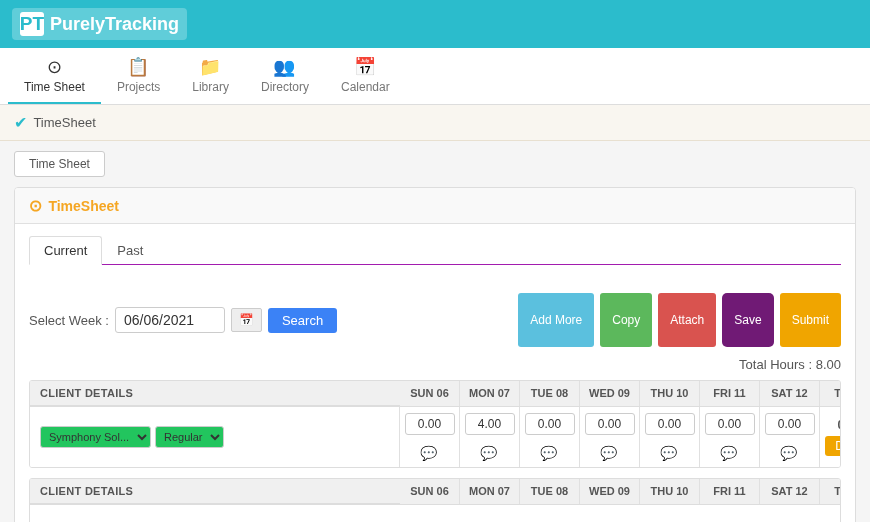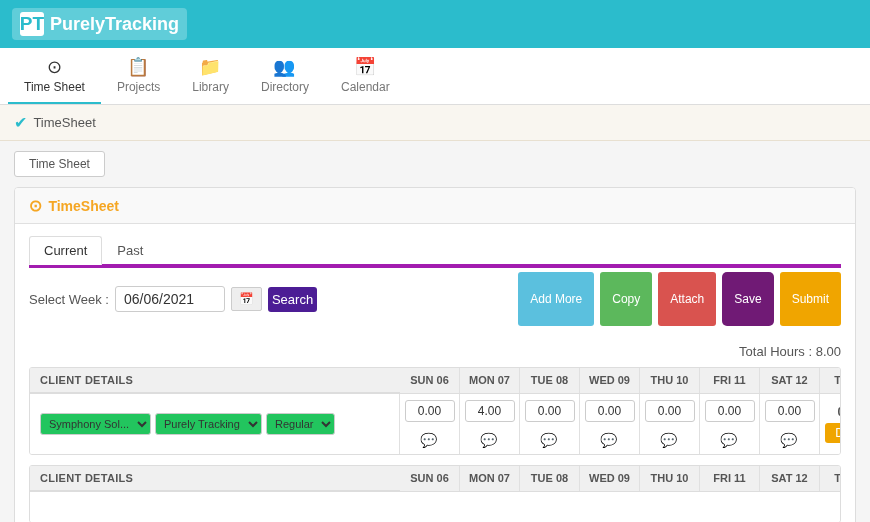--- a/index.html
+++ b/index.html
@@ -119,22 +119,22 @@
     .card-header .clock-icon {
       font-size: 16px;
     }
     .card-body {
       padding: 12px 14px;
     }
 
     
     .sub-tabs {
       display: flex;
-      border-bottom: 4px solid #a21caf;
-      margin-bottom: 4px;
+      border-bottom: 1px solid #a21caf;
+      margin-bottom: 28px;
     }
     .sub-tab {
       padding: 6px 14px;
       cursor: pointer;
       font-size: 13px;
       color: #555;
       border: 1px solid transparent;
       border-radius: 3px 3px 0 0;
       margin-bottom: -1px;
     }
@@ -143,21 +143,21 @@
       border-bottom-color: white;
       background: white;
       color: #333;
     }
 
     
     .search-row {
       display: flex;
       align-items: center;
       justify-content: space-between;
-      margin-bottom: 18px;
+      margin-bottom: 10px;
     }
     .search-left {
       display: flex;
       align-items: center;
       gap: 6px;
     }
     .search-label {
       font-size: 13px;
       color: #555;
       white-space: nowrap;
@@ -172,25 +172,25 @@
     }
     .calendar-btn {
       background: #eee;
       border: 1px solid #ccc;
       padding: 4px 7px;
       cursor: pointer;
       font-size: 12px;
       border-radius: 2px;
     }
     .btn-search {
-      background: #4c1d95;
+      background: #3b82f6;
       color: white;
       border: none;
       border-radius: 3px;
-      padding: 5px 4px;
+      padding: 5px 14px;
       cursor: pointer;
       font-size: 13px;
     }
     .action-btns {
       display: flex;
       gap: 6px;
     }
     .btn-add { background: #5bc0de; color: white; border: none; border-radius: 3px; padding: 5px 12px; cursor: pointer; font-size: 12px; }
     .btn-copy { background: #5cb85c; color: white; border: none; border-radius: 3px; padding: 5px 12px; cursor: pointer; font-size: 12px; }
     .btn-attach { background: #d9534f; color: white; border: none; border-radius: 3px; padding: 5px 12px; cursor: pointer; font-size: 12px; }
@@ -406,23 +406,20 @@
           <div class="th-cell">SAT 12</div>
           <div class="th-cell">TOTAL</div>
         </div>
 
         <div style="display:grid; grid-template-columns: 370px repeat(7,60px) 65px; background:white;">
           <div class="client-details-cell">
             <select class="select-dropdown">
               <option>Symphony Sol...</option>
             </select>
             <select class="select-dropdown">
-              <option>Purely Tracking</option>
-            </select>
-            <select class="select-dropdown">
               <option>Regular</option>
             </select>
           </div>
 
           <div class="time-cell">
             <input type="text" class="time-input" value="0.00" style="">
             <span class="comment-icon">💬</span>
           </div>
 
           <div class="time-cell">

